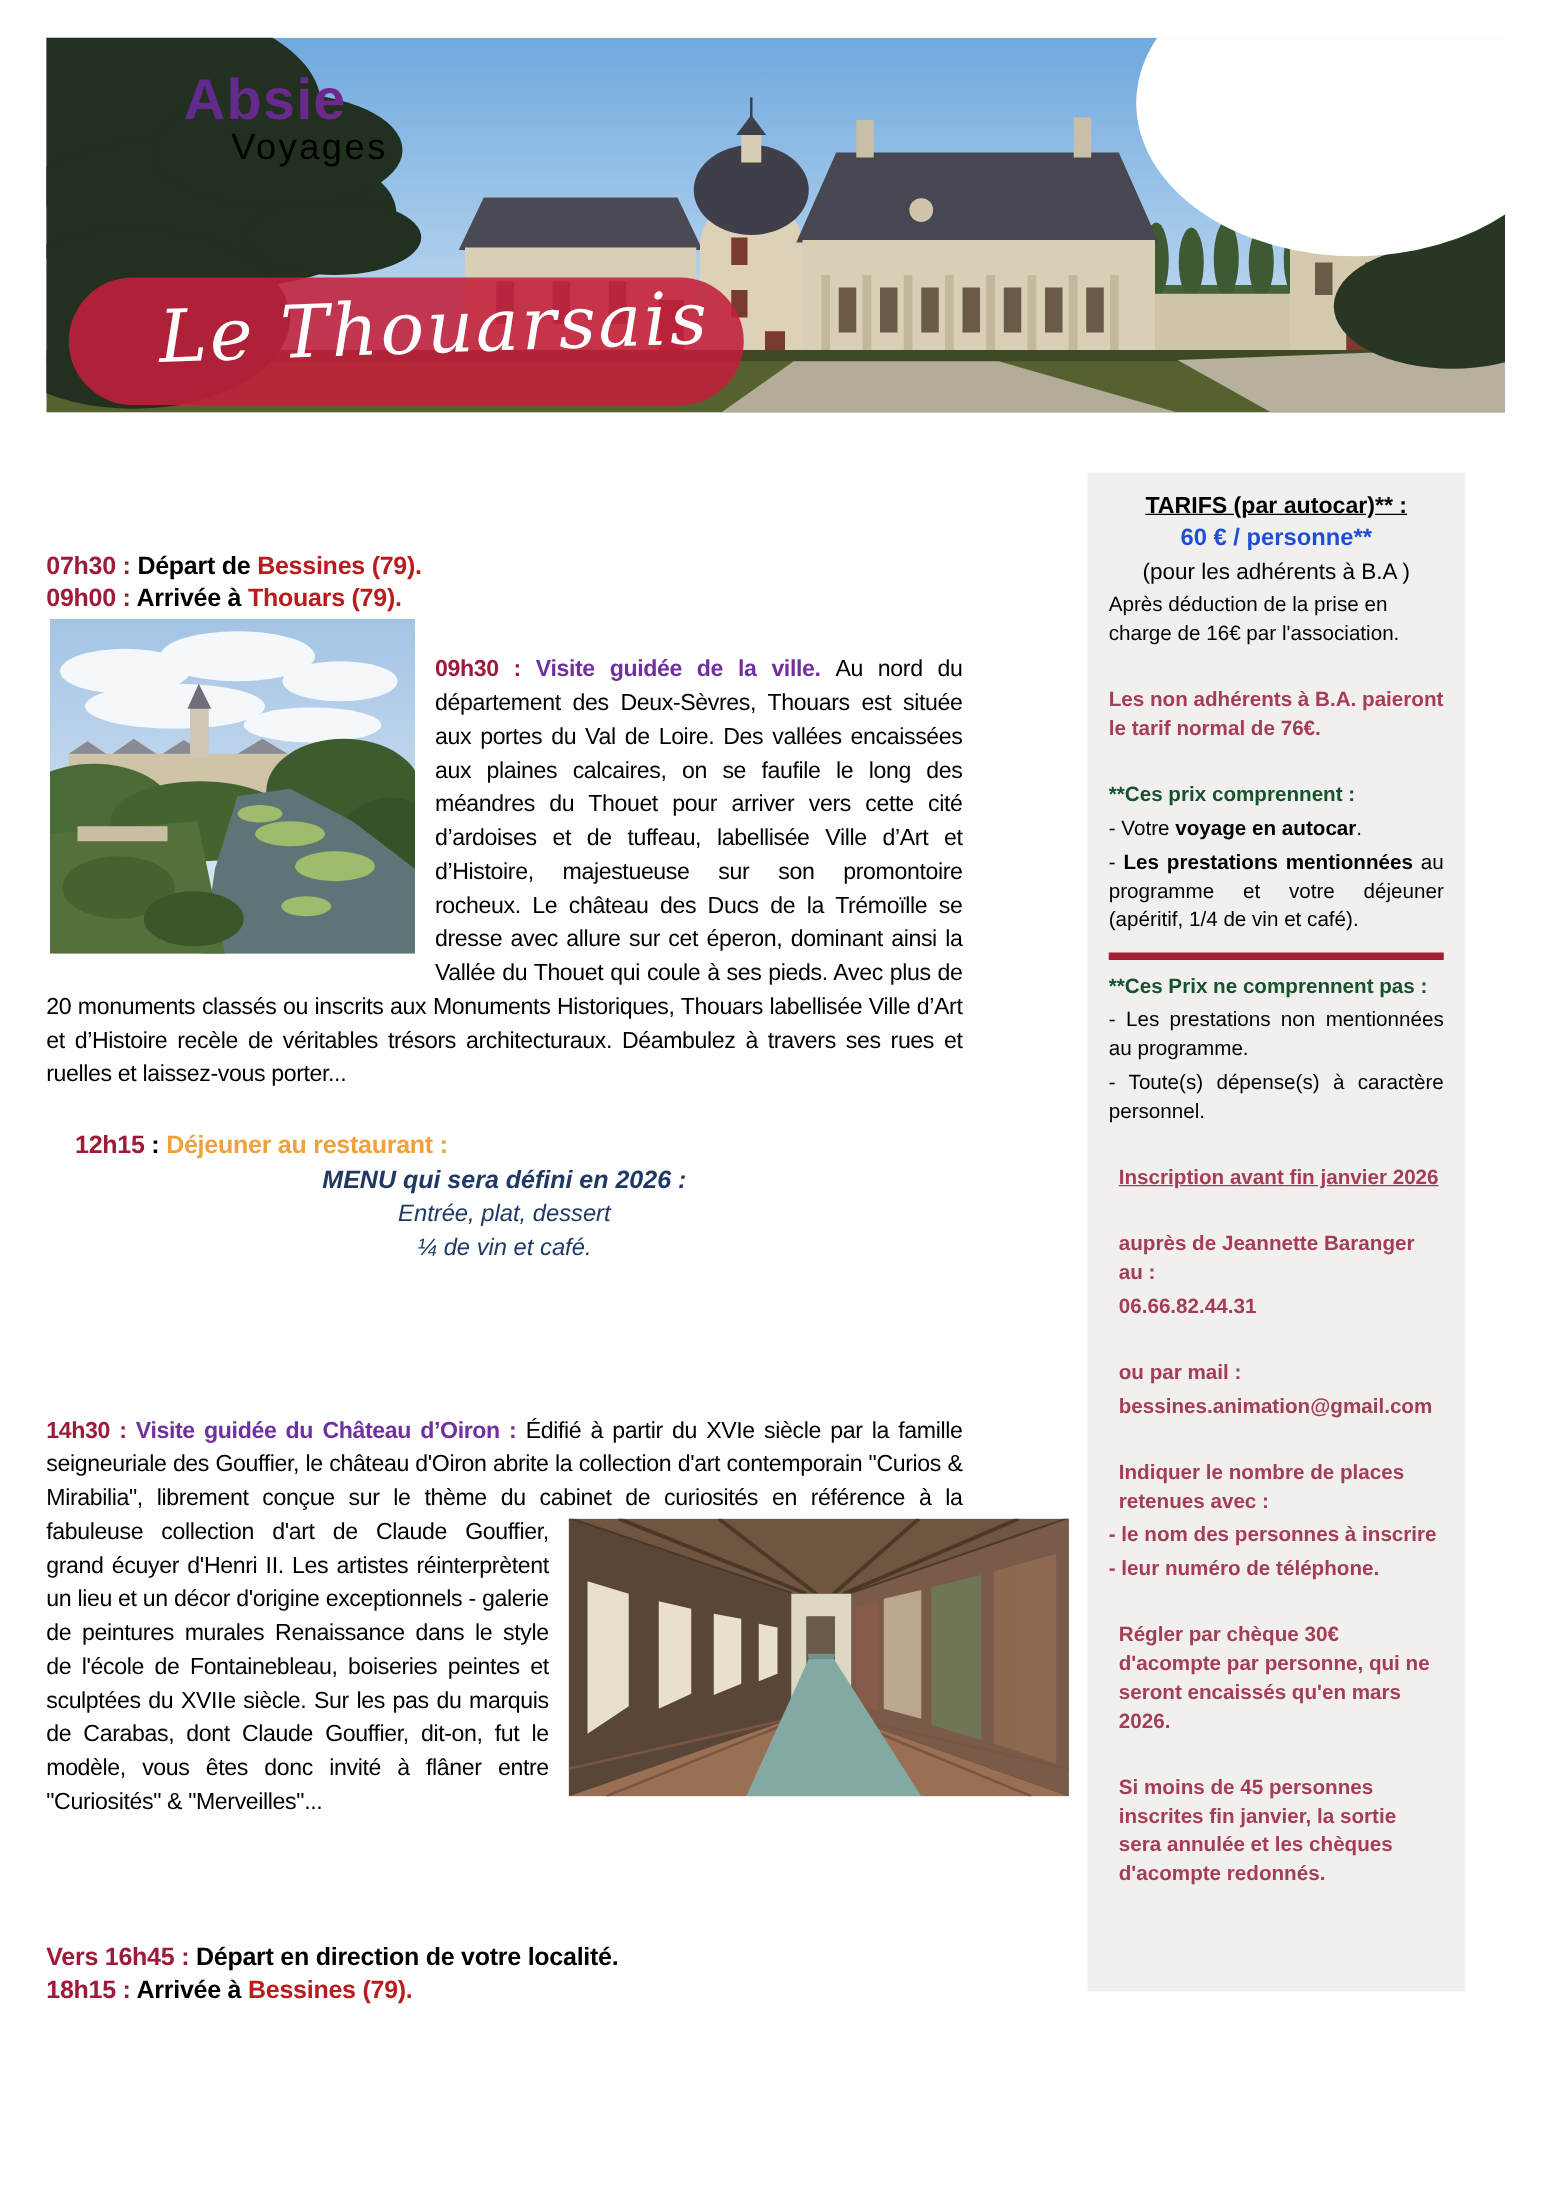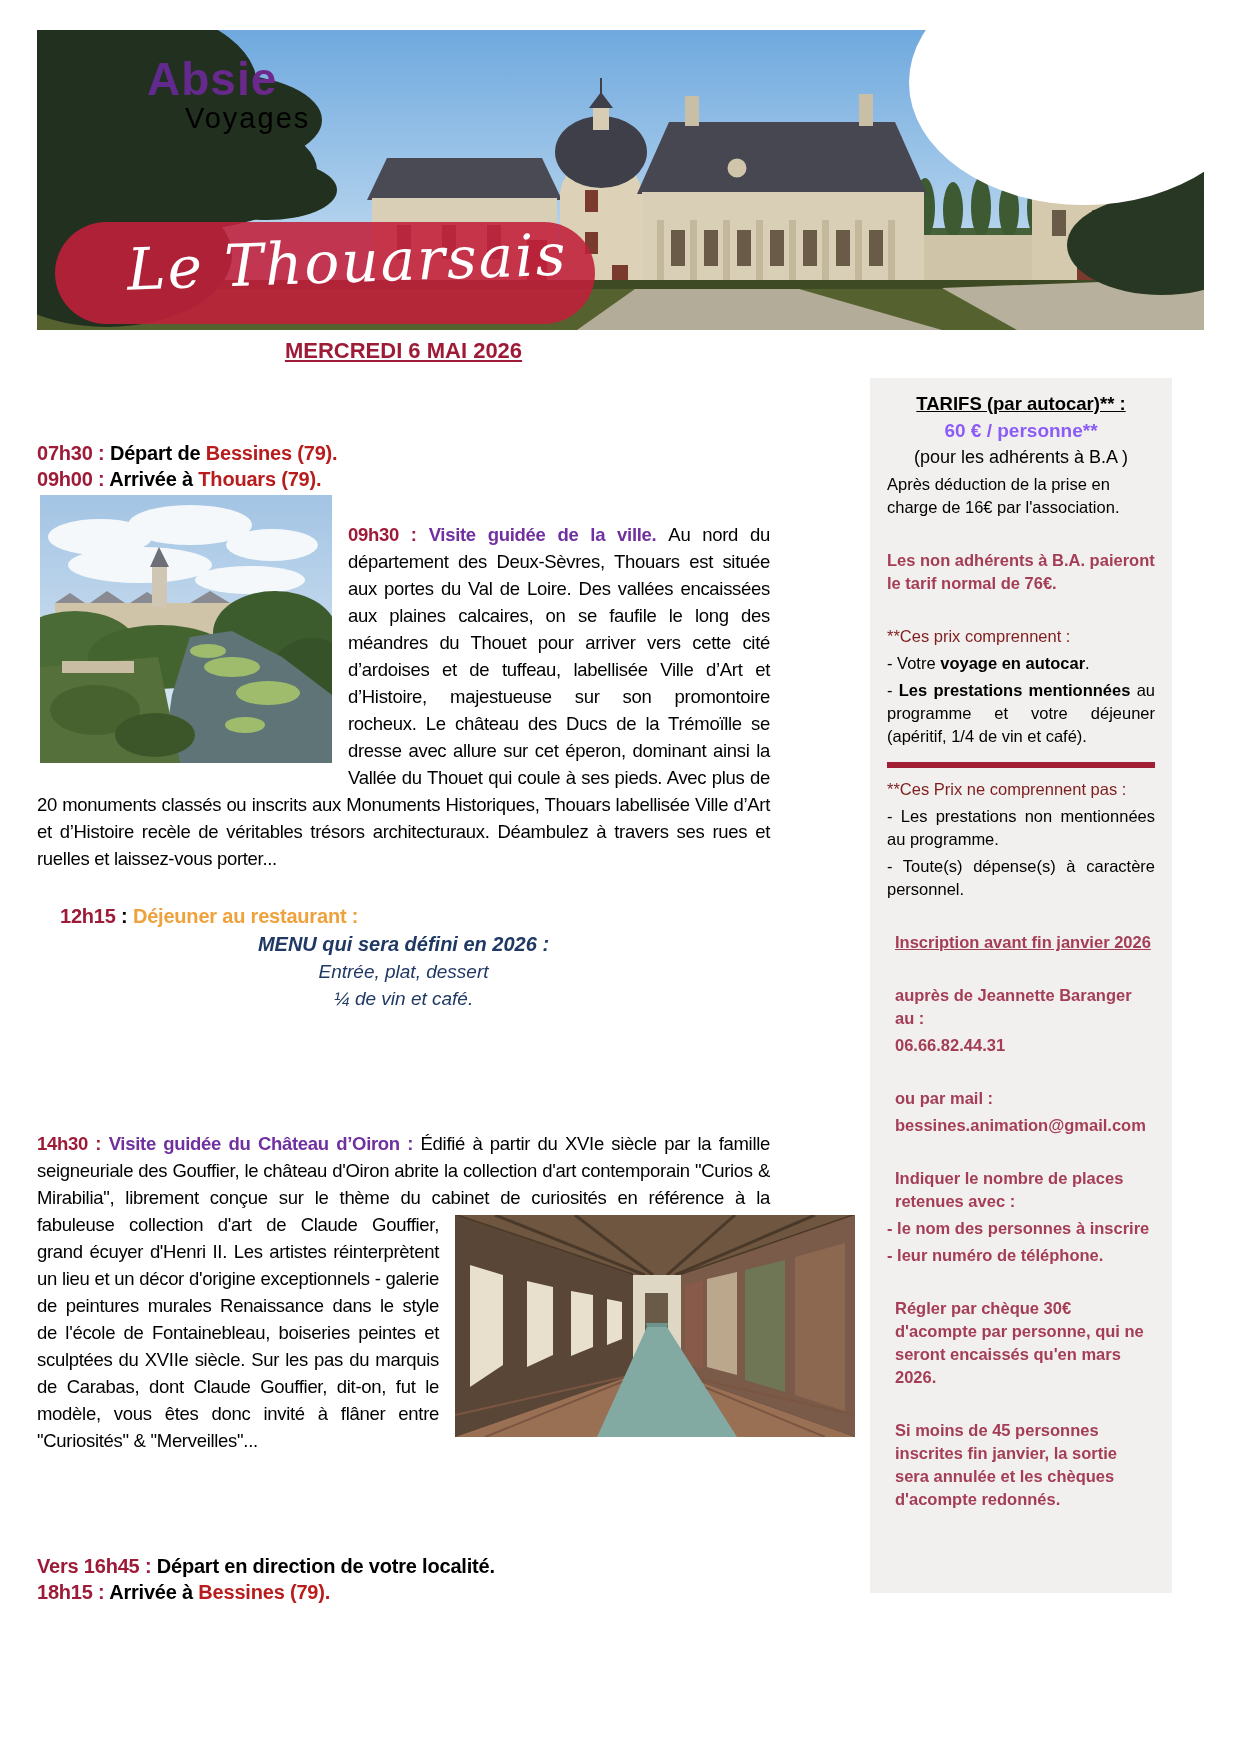--- a/index.html
+++ b/index.html
@@ -50,26 +50,26 @@
         color:#1f3864;font-style:italic;font-size:19px;line-height:27px;}
   .menu .menu-title{font-weight:bold;font-size:20px;}
 
   
   .sidebar{position:absolute;left:870px;top:378px;width:302px;height:1215px;
         background:#f1f0ee;box-sizing:border-box;padding:14px 17px;
         font-size:16.5px;line-height:23px;}
   .sidebar p{margin:0 0 4px 0;}
   .sb-center{text-align:center;}
   .sb-title{font-weight:bold;font-size:18.5px;text-decoration:underline;color:#000;}
-  .sb-price{color:#8b5cf6;font-weight:bold;font-size:19px;}
+  .sb-price{color:#1d4ed8;font-weight:bold;font-size:19px;}
   .sb-note{font-size:18px;}
   .sb-black{color:#000;}
   .sb-just{text-align:justify;}
   .sb-rose{color:#a43d55;font-weight:bold;}
-  .sb-redhead{color:#7f1d1d;font-weight:normal;}
+  .sb-redhead{color:#14532d;font-weight:bold;}
   .sb-underline{text-decoration:underline;}
   .sb-gap-m{height:26px;}
   .divider{height:6px;background:#a21e35;margin:14px 0 10px 0;}
 </style>
 </head>
 <body>
 
 <div class="page">
 
   <div class="photo">
@@ -169,21 +169,20 @@
     <div class="logo-blob"></div>
     <div class="logo-text" style="position:absolute;top:22px;right:48px;">
       <div class="logo-name">Absie</div>
       <div class="logo-sub">Voyages</div>
     </div>
     <div class="title-banner">
       <span class="script">Le Thouarsais</span>
     </div>
   </div>
 
-  <div class="date-heading">MERCREDI 6 MAI 2026</div>
 
   <div class="sched" id="sched-top">
     <p><span class="t-red">07h30</span><span class="t-red"> : </span><span class="t-purple">Départ</span><span class="t-black"> de </span><span class="t-pink">Bessines (79).</span></p>
     <p><span class="t-red">09h00</span><span class="t-red"> : </span><span class="t-purple">Arrivée</span><span class="t-black"> à </span><span class="t-pink">Thouars (79).</span></p>
   </div>
 
   <div class="para" id="para-city">
     <span class="img-city">
       <svg width="292" height="268" viewBox="0 0 292 268">
         <defs>

